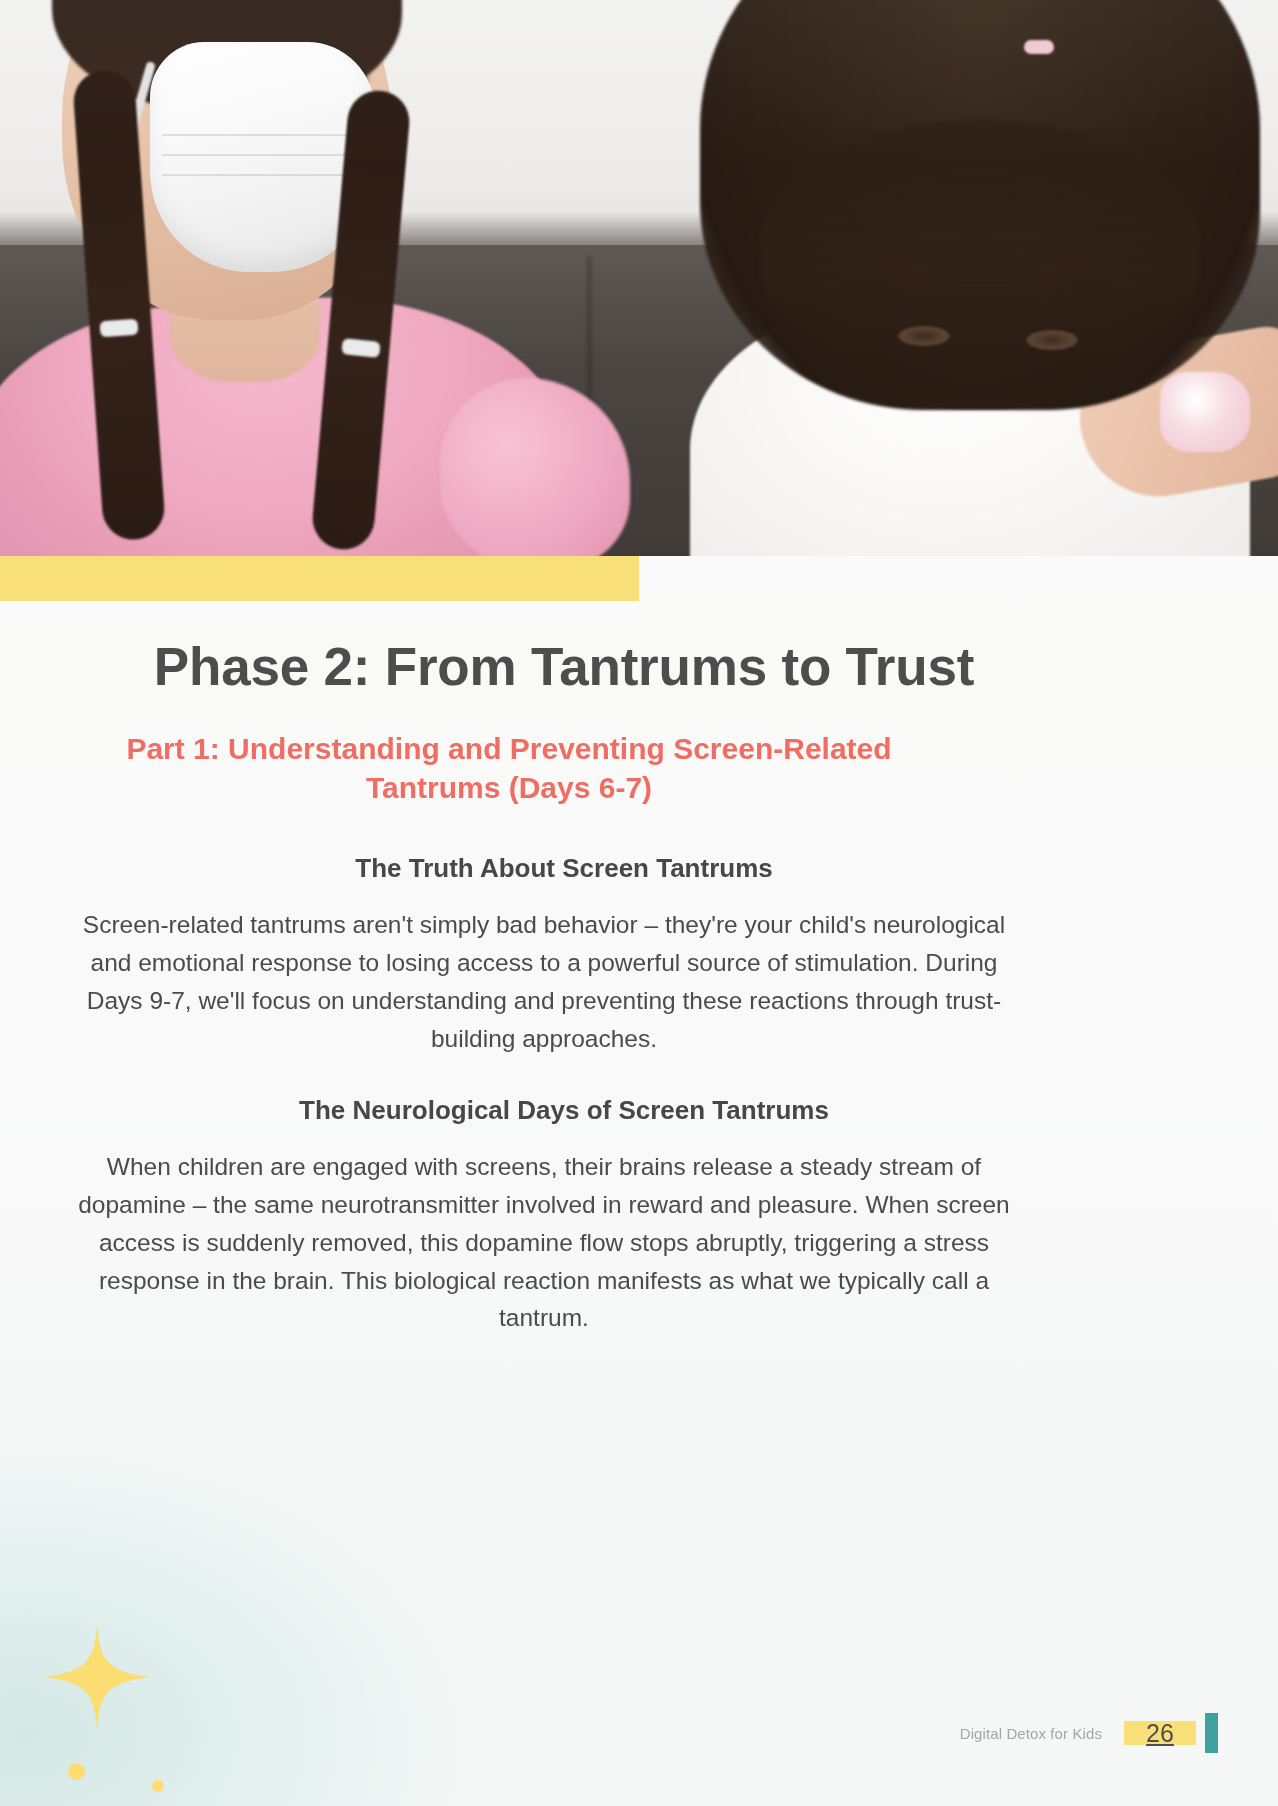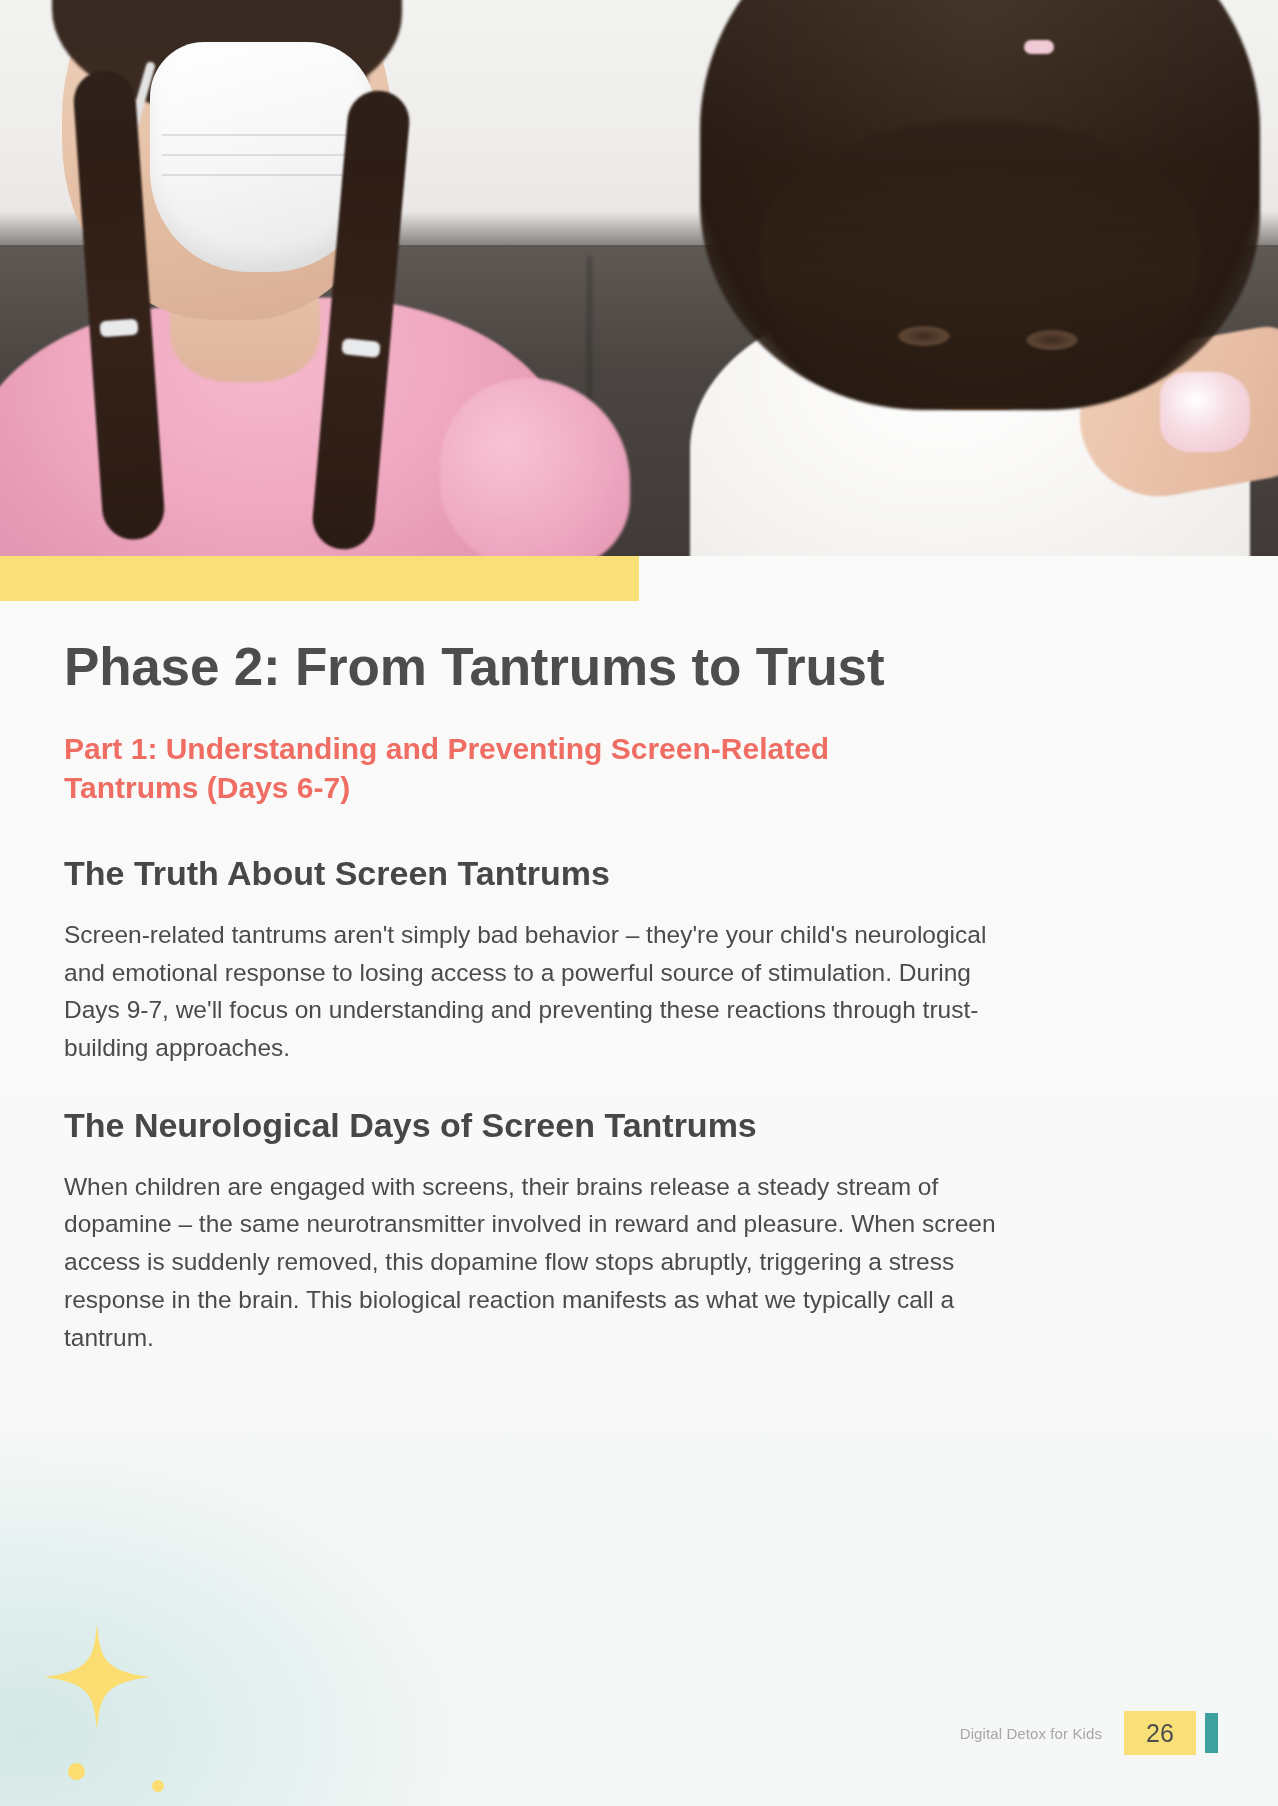--- a/index.html
+++ b/index.html
@@ -268,20 +268,21 @@
     height: 45px;
     background: #f9df77;
   }
 
   
   .content {
     position: absolute;
     left: 64px;
     top: 638px;
     width: 1000px;
+    text-align: center;
   }
 
   .page-title {
     font-size: 53px;
     font-weight: bold;
     color: #4d4d4d;
     letter-spacing: -0.2px;
     line-height: 1.08;
     margin: 0 0 34px 0;
   }
@@ -289,21 +290,21 @@
   .section-subtitle {
     font-size: 30px;
     font-weight: bold;
     color: #ef6d62;
     line-height: 1.30;
     margin: 0 0 46px 0;
     max-width: 890px;
   }
 
   .section-heading {
-    font-size: 34px;
+    font-size: 26px;
     font-weight: bold;
     color: #474747;
     line-height: 1.2;
     margin: 0 0 22px 0;
   }
 
   .body-text {
     font-size: 24.5px;
     color: #4b4b4b;
     line-height: 1.54;
@@ -343,27 +344,28 @@
     box-sizing: border-box;
   }
   .footer-label {
     font-size: 15px;
     color: #a6a6a6;
     margin-right: 22px;
     letter-spacing: 0.1px;
   }
   .page-badge {
     width: 72px;
-    height: 44px;
+    height: 24px;
     background: #f9df77;
     color: #4e4e4e;
     font-size: 25px;
     display: flex;
     align-items: center;
     justify-content: center;
+    text-decoration: underline;
   }
   .footer-tick {
     width: 13px;
     height: 40px;
     background: #3fa0a0;
     margin-left: 9px;
   }
 </style>
 </head>
 <body>

